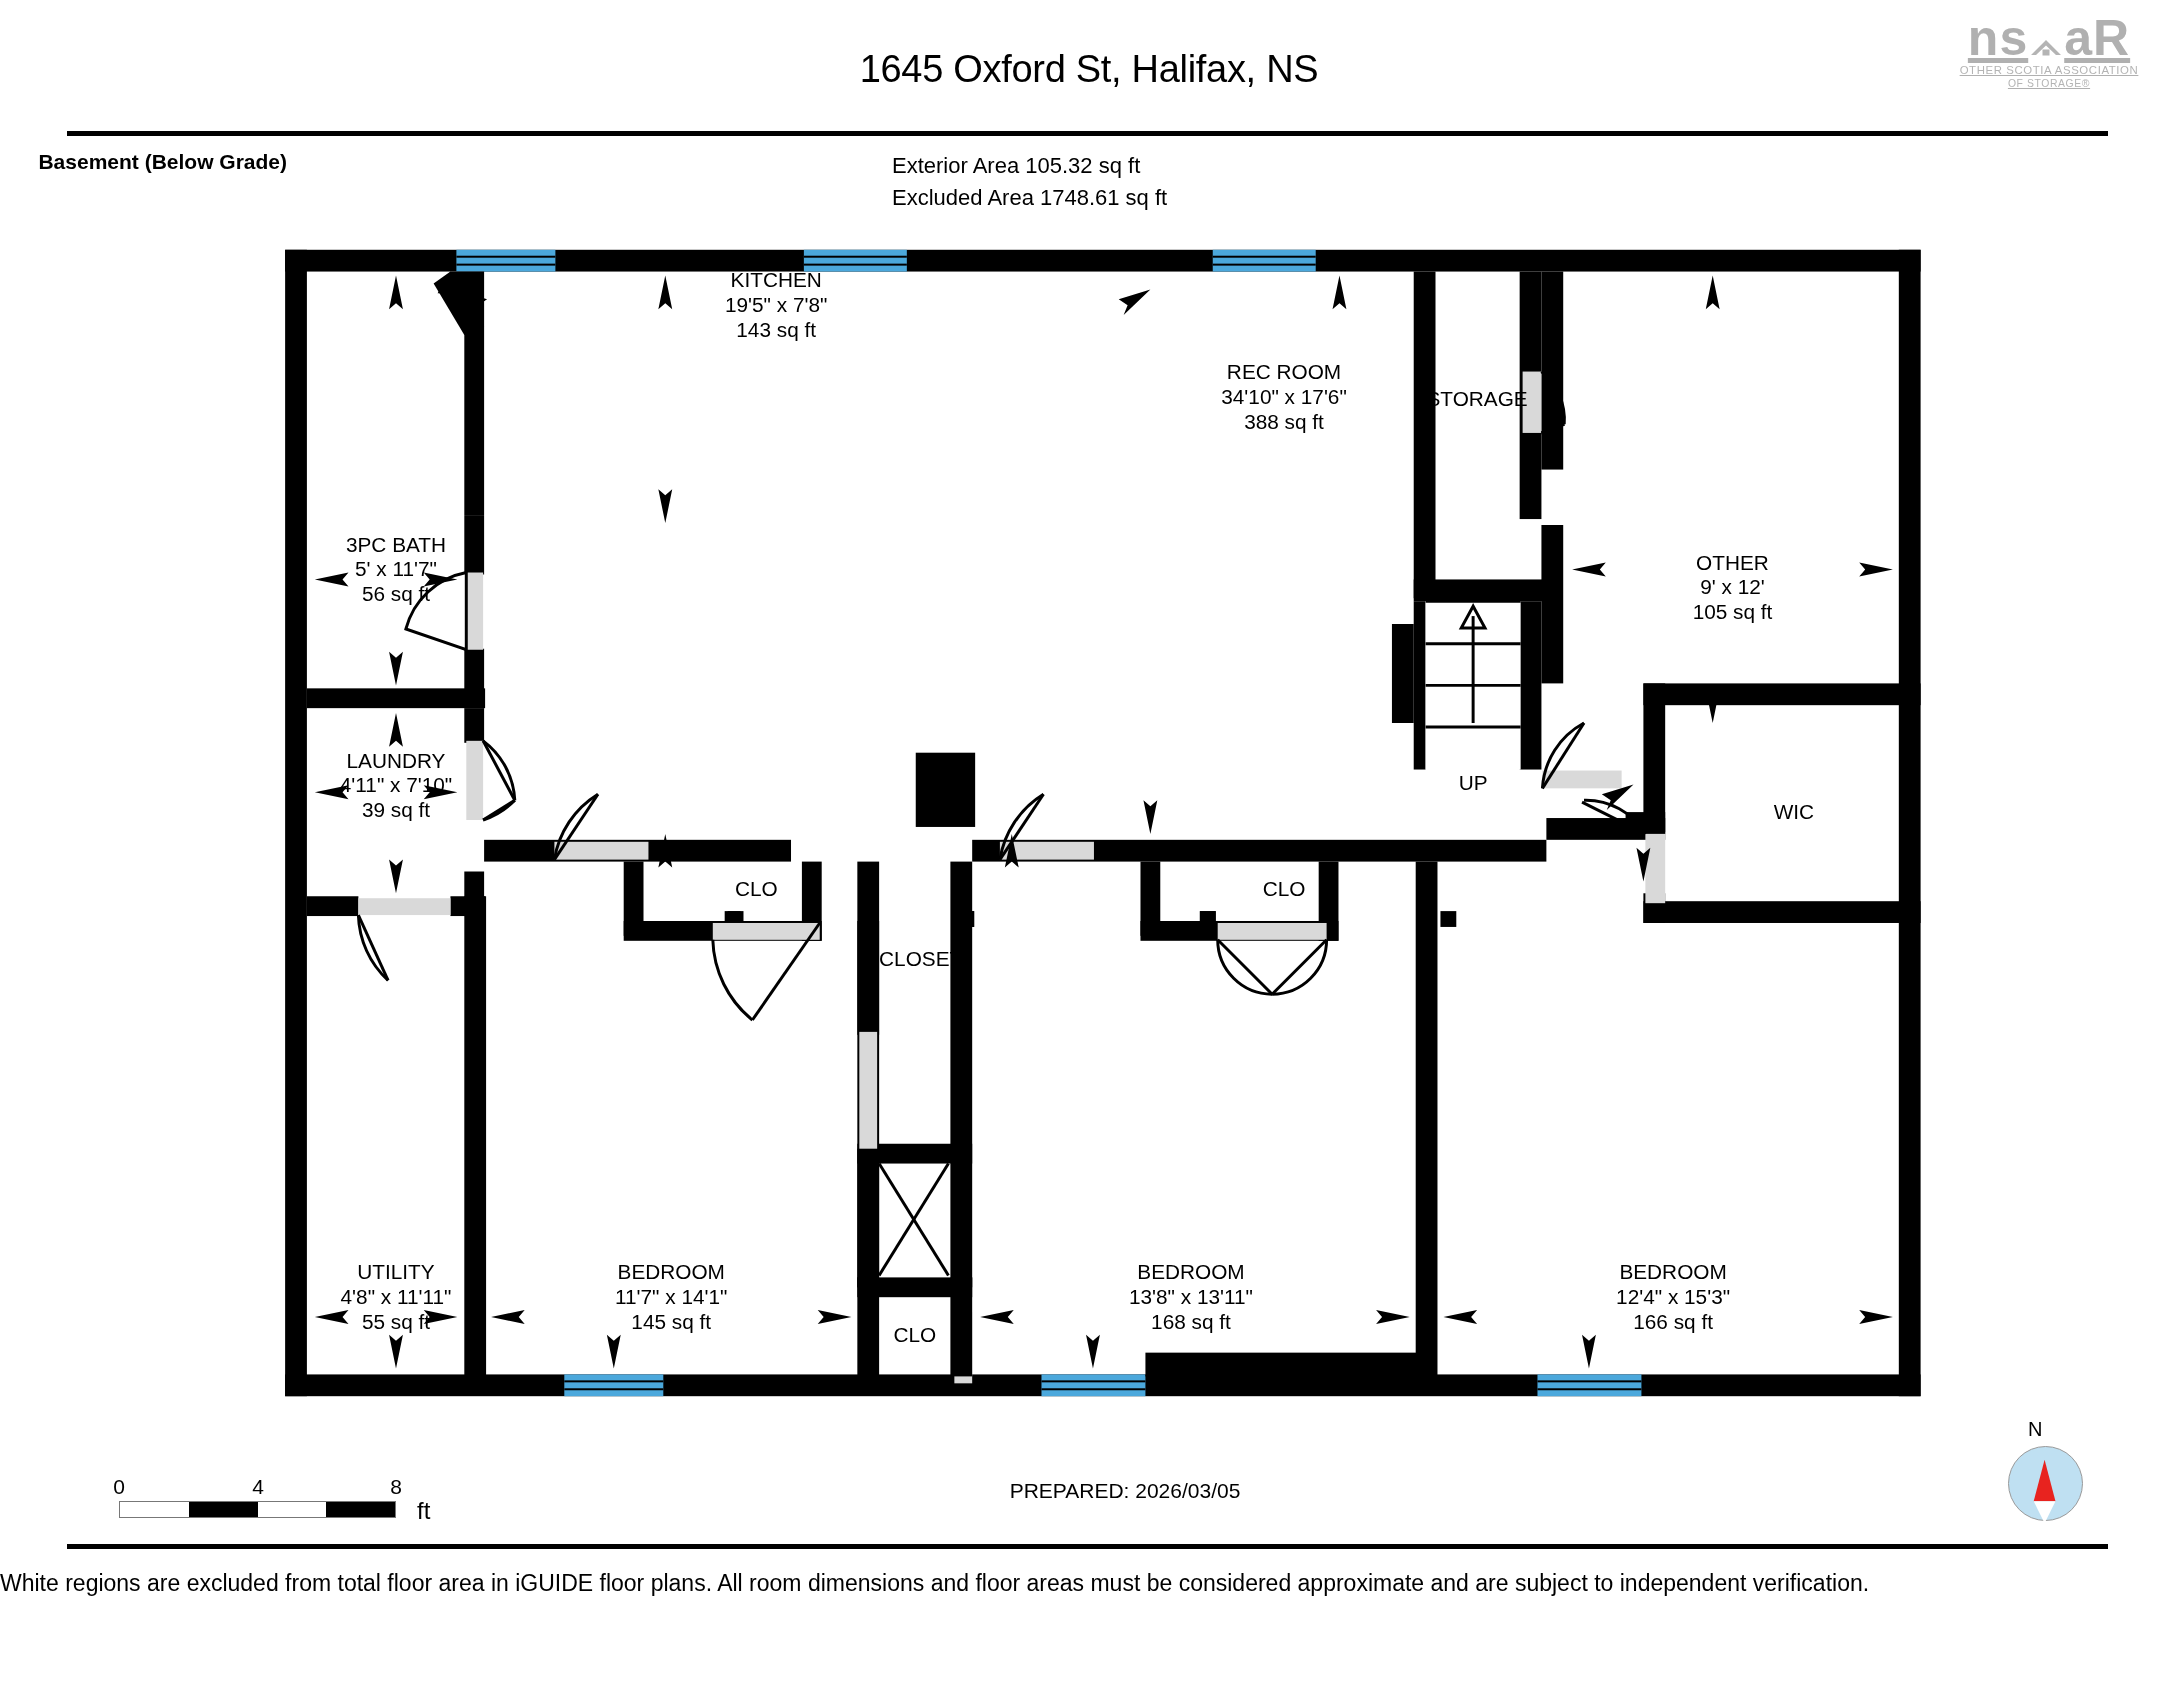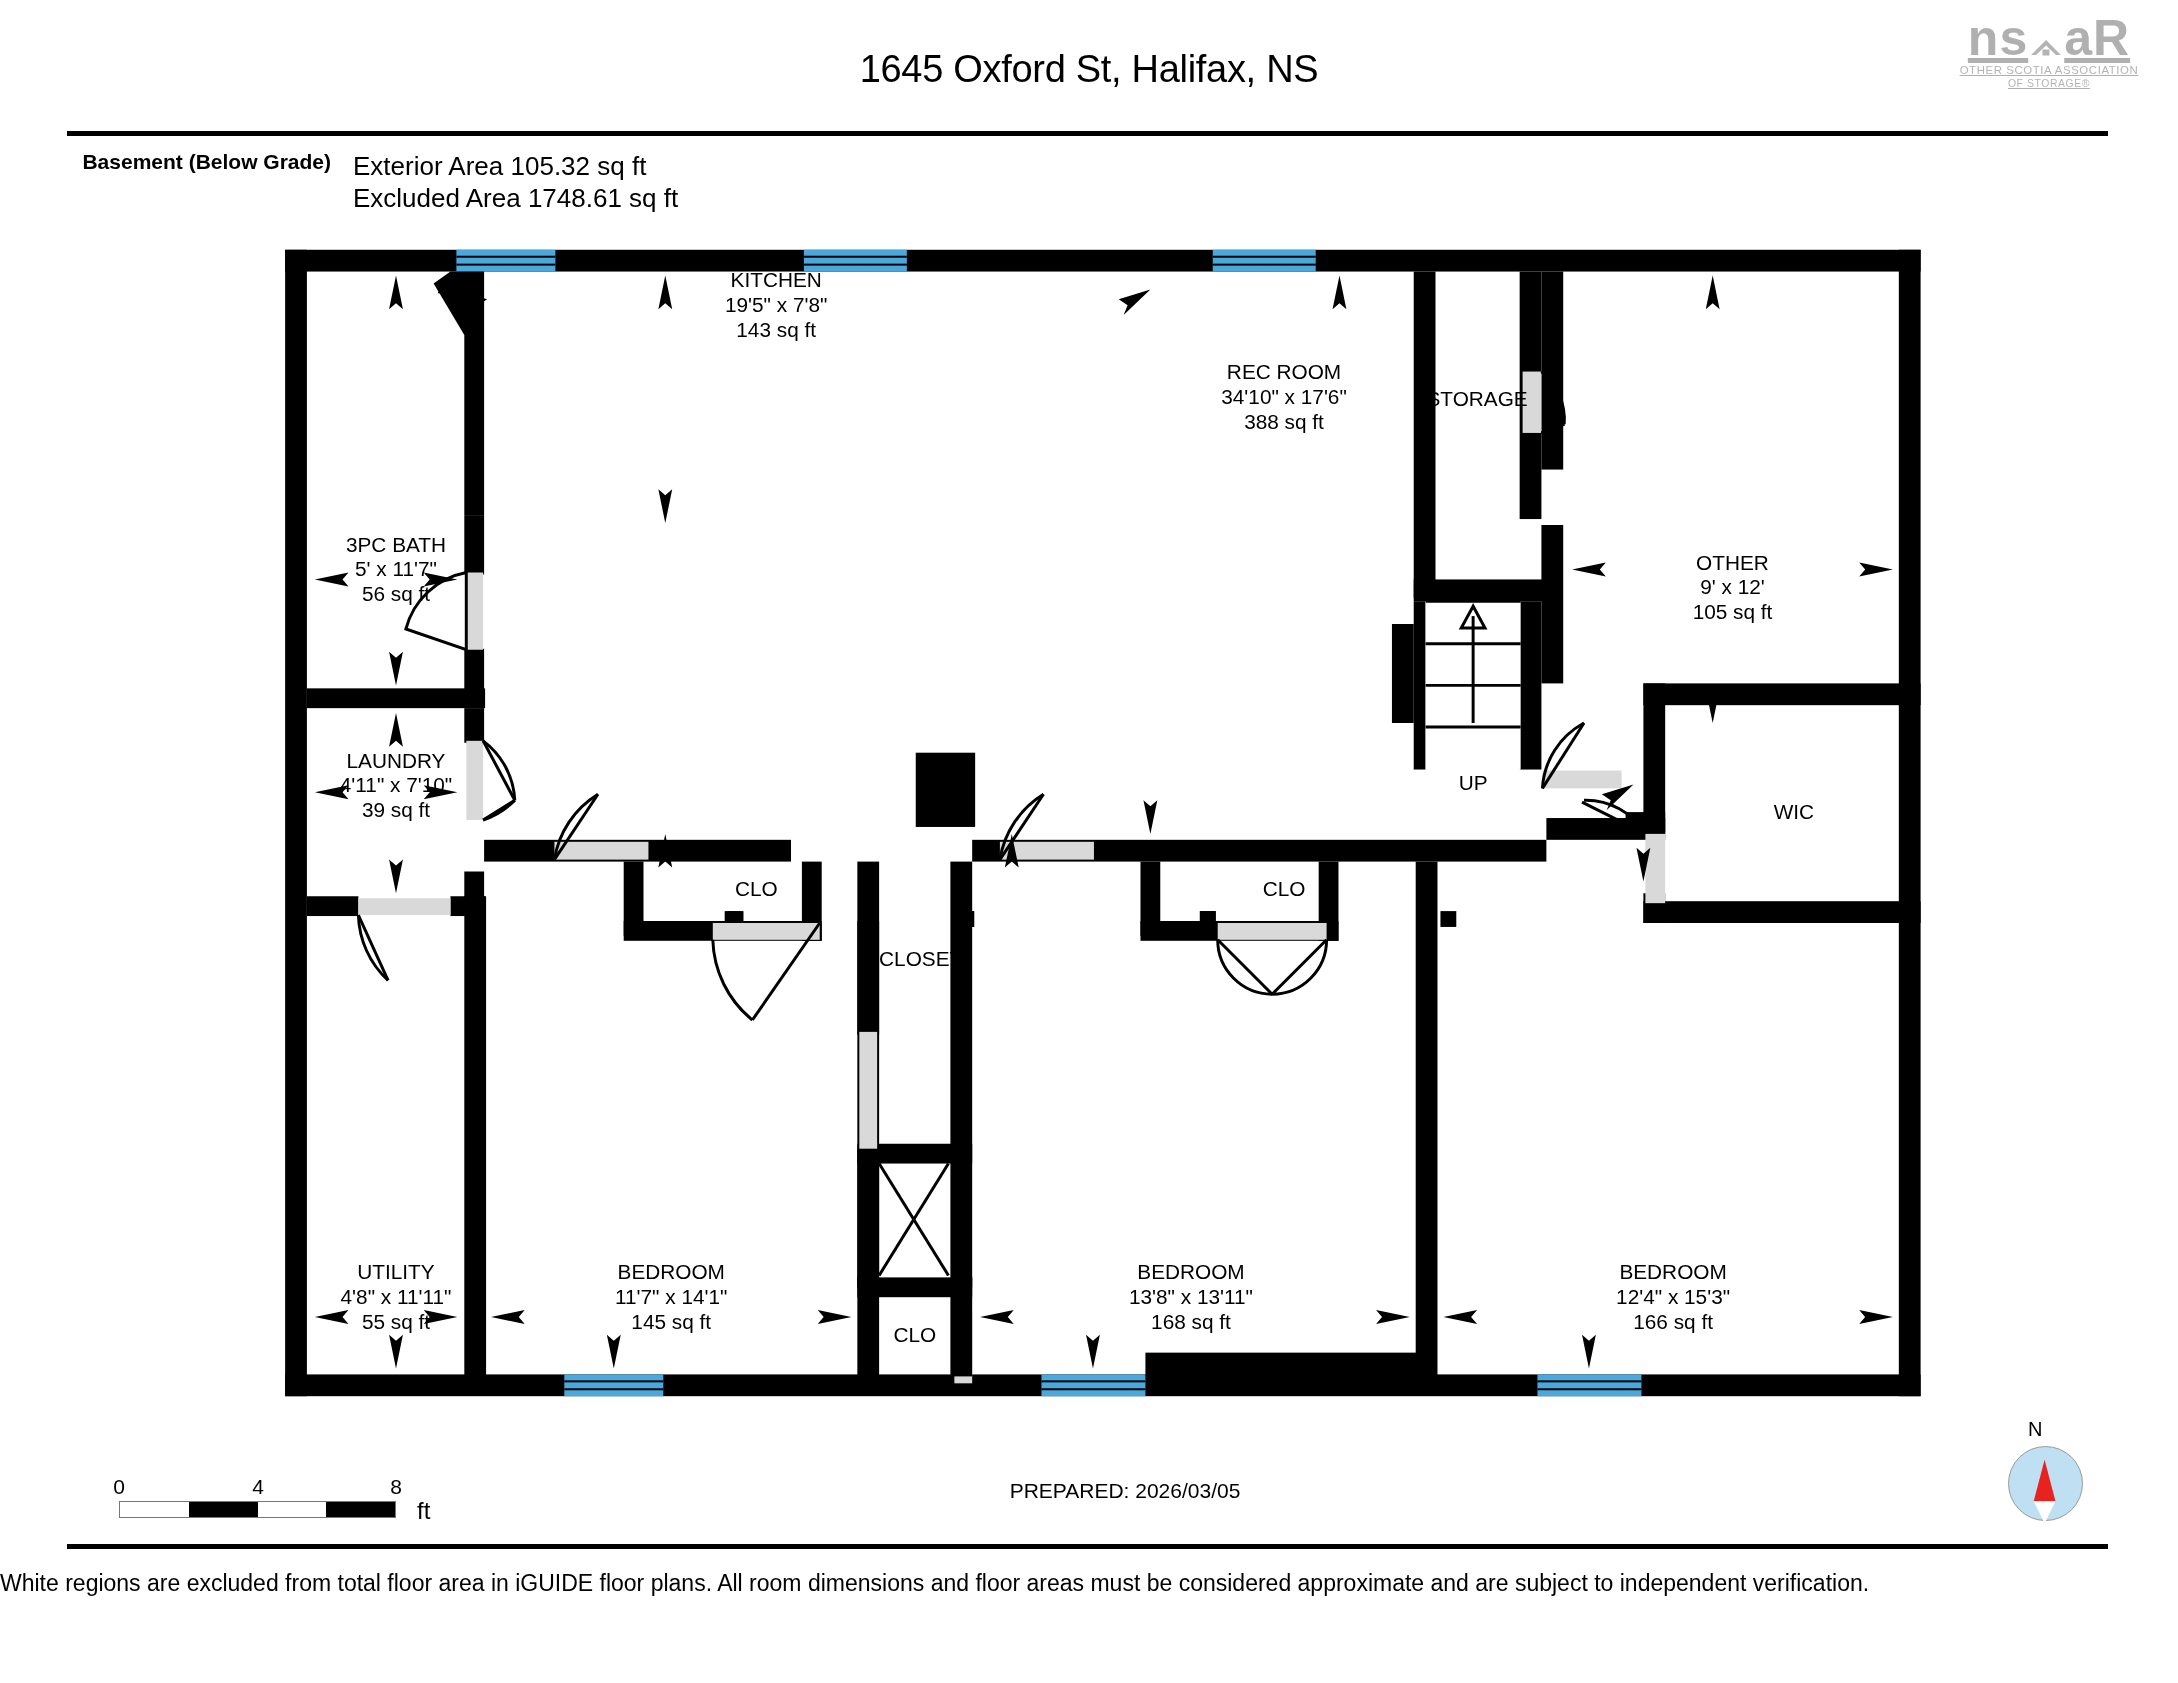--- a/index.html
+++ b/index.html
@@ -82,34 +82,33 @@
     background: #000;
   }
   .subhead {
     position: absolute;
     left: 0;
     top: 150px;
     width: 2178px;
   }
   .subhead-row {
     display: flex;
-    justify-content: flex-start;
-    margin-left: 44px;
+    justify-content: space-between;
   }
   .subhead-left {
     width: 287px;
     text-align: right;
     font-size: 21px;
     font-weight: bold;
     padding-right: 22px;
   }
   .subhead-right {
     width: 416px;
     text-align: left;
-    font-size: 26px;
+    font-size: 22px;
     line-height: 32px;
   }
   .subhead-spacer { width: 287px; }
 
   
   #plan {
     position: absolute;
     left: 0;
     top: 228px;
   }

